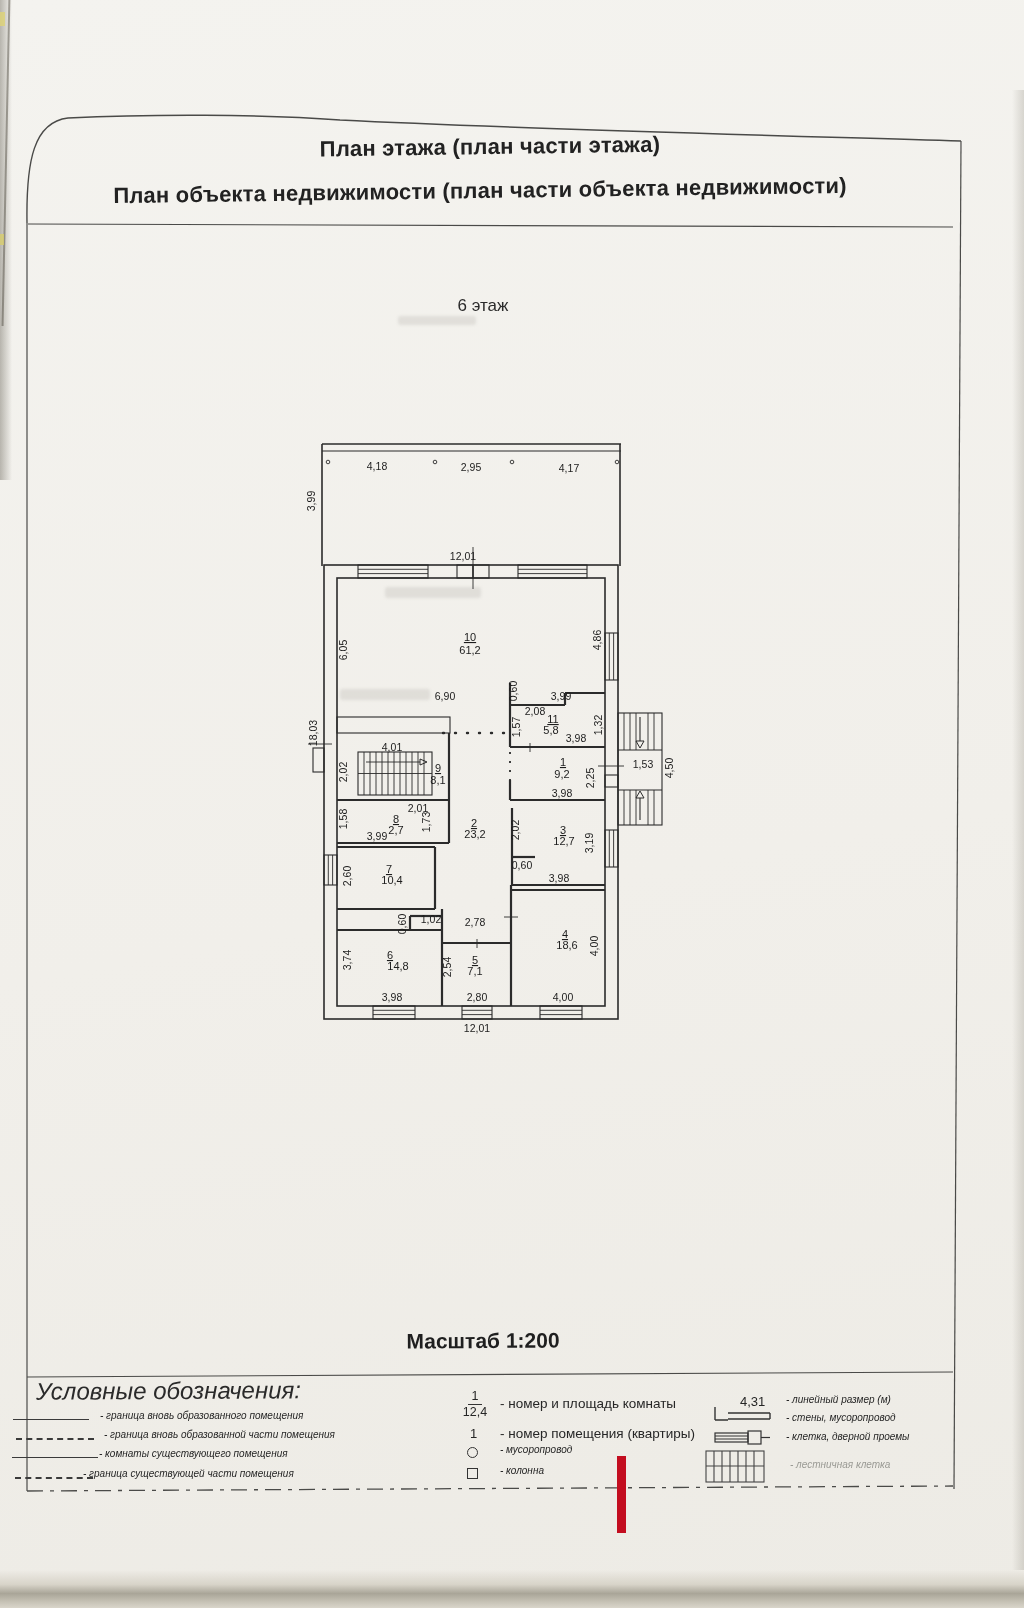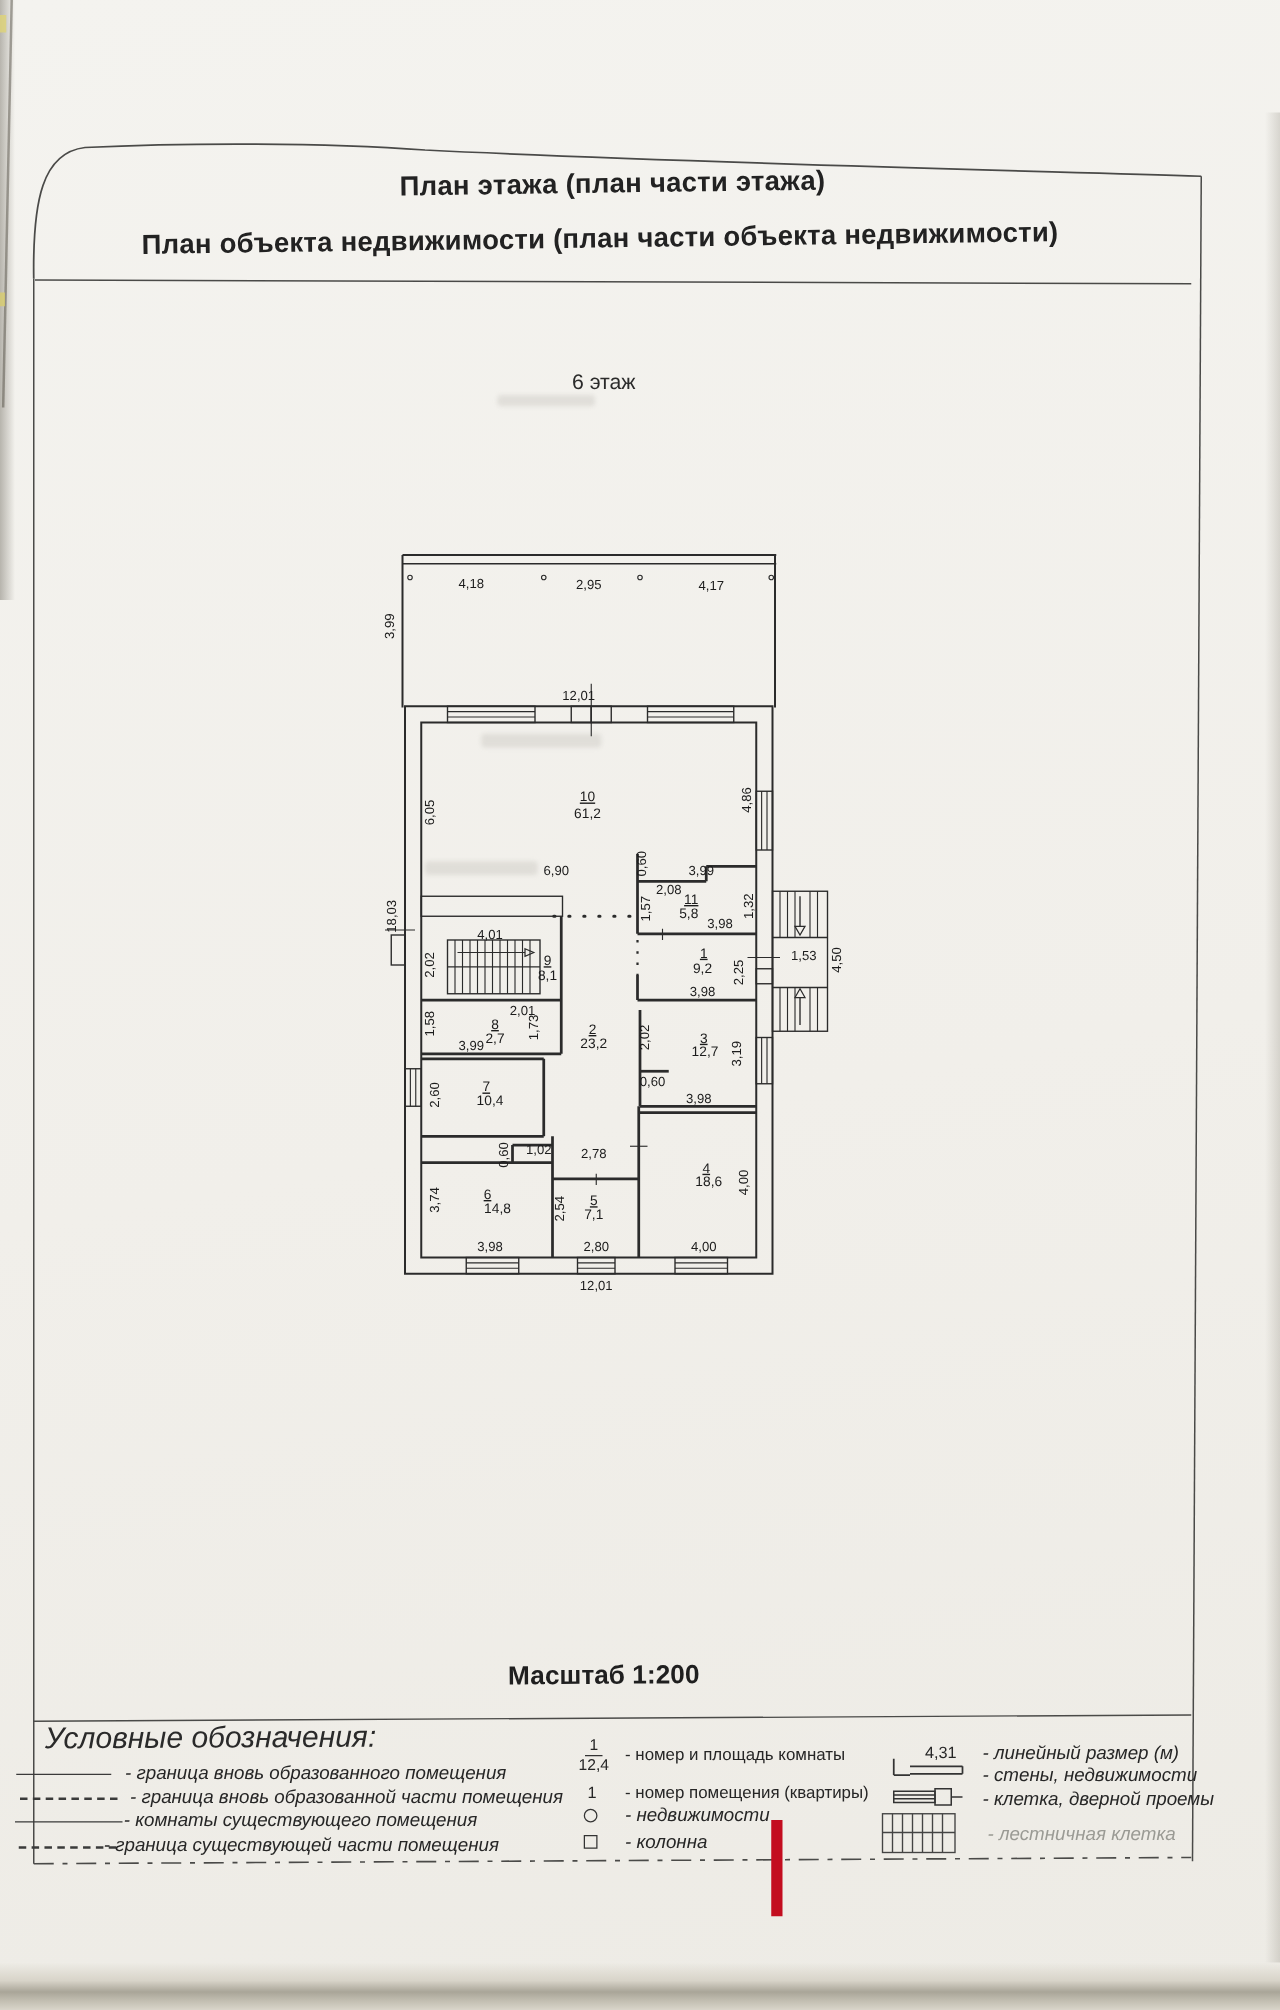--- a/index.html
+++ b/index.html
@@ -23,21 +23,21 @@
   .plan-svg{left:290px;top:420px;}
 
   .hdr{position:absolute;text-align:center;font-weight:700;font-size:22px;letter-spacing:.2px;color:#222;}
   .hdr1{left:150px;top:134px;width:680px;transform:rotate(-.8deg);}
   .hdr2{left:30px;top:178px;width:900px;transform:rotate(-.8deg);}
   .floor-lbl{position:absolute;left:438px;top:296px;width:90px;text-align:center;font-size:17px;font-weight:500;color:#2b2b2b;}
   .scale-lbl{position:absolute;left:330px;top:1329px;width:306px;text-align:center;font-size:21px;font-weight:700;transform:rotate(-.4deg);}
 
   
   .lg-title{position:absolute;left:36px;top:1377px;font-size:24px;font-style:italic;font-weight:500;color:#2a2a2a;transform:rotate(-.3deg);}
-  .lg-text{position:absolute;font-size:15px;font-style:italic;color:#262626;white-space:nowrap;}
+  .lg-text{position:absolute;font-size:10px;font-style:italic;color:#262626;white-space:nowrap;}
   .lg-text-up{position:absolute;font-size:13.5px;font-style:normal;color:#262626;white-space:nowrap;}
   .ln-solid{position:absolute;height:0;border-top:1.6px solid #3a3a3a;}
   .ln-dash{position:absolute;height:0;border-top:2px dashed #3a3a3a;}
   .frac{position:absolute;width:34px;text-align:center;font-size:12.5px;color:#262626;line-height:1;}
   .frac .top{display:inline-block;padding:0 4px 1px;border-bottom:1.4px solid #333;}
   .frac .bot{display:block;padding-top:1px;}
   .mini-mark{position:absolute;font-size:13px;color:#262626;}
   .ring{position:absolute;width:9px;height:9px;border:1.6px solid #333;border-radius:50%;}
   .sq{position:absolute;width:9px;height:9px;border:1.6px solid #333;}
   .red-mark{position:absolute;left:617px;top:1456px;width:9px;height:77px;background:#c30d1f;}
@@ -289,31 +289,31 @@
   <div class="lg-text" style="left:83px;top:1468px;">- граница существующей части помещения</div>
 
   <div class="frac" style="left:458px;top:1390px;">
     <span class="top">1</span>
     <span class="bot">12,4</span>
   </div>
   <div class="lg-text-up" style="left:500px;top:1396px;">- номер и площадь комнаты</div>
   <div class="mini-mark" style="left:470px;top:1426px;">1</div>
   <div class="lg-text-up" style="left:500px;top:1426px;">- номер помещения (квартиры)</div>
   <div class="ring" style="left:467px;top:1447px;"></div>
-  <div class="lg-text" style="left:500px;top:1444px;">- недвижимости</div>
+  <div class="lg-text" style="left:500px;top:1444px;">- мусоропровод</div>
   <div class="sq" style="left:467px;top:1468px;"></div>
   <div class="lg-text" style="left:500px;top:1465px;">- колонна</div>
 
   <div class="mini-mark" style="left:740px;top:1394px;">4,31</div>
   <div class="lg-text" style="left:786px;top:1394px;">- линейный размер (м)</div>
 
   <svg style="left:712px;top:1406px;" width="62" height="20" viewBox="0 0 62 20">
     <path d="M3,1 V14 M3,14 H16 M16,7 H58 M16,13 H58 M58,7 V13" stroke="#333" stroke-width="1.4" fill="none"></path>
   </svg>
-  <div class="lg-text" style="left:786px;top:1412px;">- стены, недвижимости</div>
+  <div class="lg-text" style="left:786px;top:1412px;">- стены, мусоропровод</div>
 
   <svg style="left:714px;top:1429px;" width="58" height="17" viewBox="0 0 58 17">
     <g stroke="#333" stroke-width="1.2" fill="none">
       <rect x="1" y="4" width="33" height="9"></rect>
       <line x1="1" y1="7" x2="34" y2="7"></line>
         <line x1="1" y1="10" x2="34" y2="10"></line>
       <rect x="34" y="2" width="13" height="13"></rect>
       <line x1="47" y1="8.5" x2="56" y2="8.5"></line>
     </g>
   </svg>

